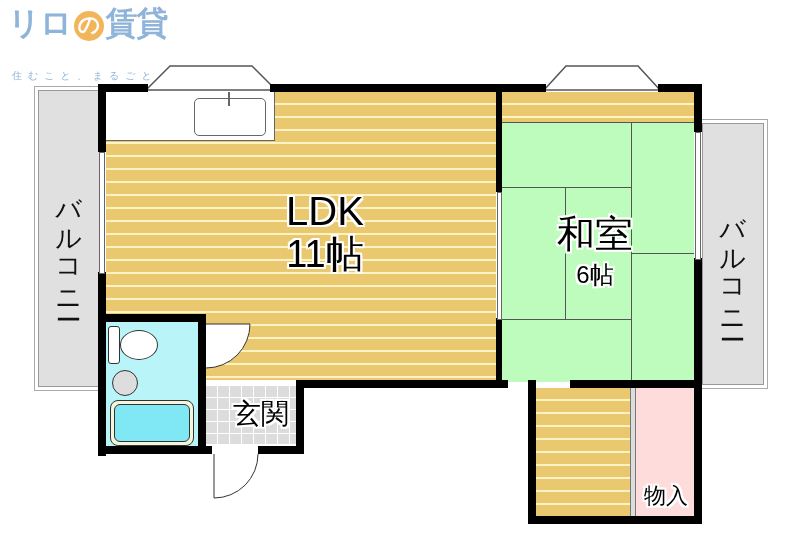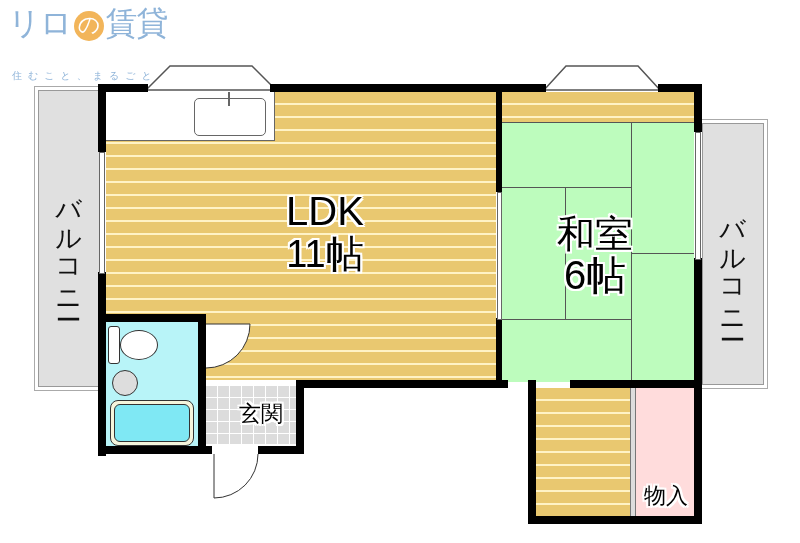--- a/index.html
+++ b/index.html
@@ -1,18 +1,18 @@
 <!DOCTYPE html>
 <html><head>
   <meta charset="utf-8">
   <style>
     html,body{margin:0;padding:0;background:#fff;}
     body{width:800px;height:543px;position:relative;overflow:hidden;font-family:"DejaVu Sans","Liberation Sans",sans-serif;}
     .abs{position:absolute;}
-    .logo-main{left:8px;top:6px;font-size:32px;font-weight:normal;color:#8fb4d9;letter-spacing:-1px;white-space:nowrap;line-height:34px;}
+    .logo-main{left:8px;top:6px;font-size:32px;font-weight:bold;color:#8fb4d9;letter-spacing:-1px;white-space:nowrap;line-height:34px;}
     .logo-main .o{display:inline-block;width:30px;height:30px;border-radius:50%;background:#f2b55a;color:#fff;text-align:center;line-height:28px;font-size:22px;vertical-align:2px;margin:0 2px;}
     .logo-sub{left:12px;top:44px;font-size:10px;color:#8fb4d9;letter-spacing:6px;white-space:nowrap;margin-top:25px;}
     .wall{background:#000;position:absolute;}
     .floor{position:absolute;background-color:#e9c870;background-image:repeating-linear-gradient(to bottom,#e9c870 0px,#e9c870 11px,#fff3c6 11px,#fff3c6 13px);}
     .tatami{position:absolute;background:#bdfcbd;}
     .tline{position:absolute;background:#555;}
     .balcony{position:absolute;background:#e0e0e0;border:1px solid #999;box-shadow:0 0 0 3px #fff,0 0 0 4px #aaa;}
     .vtext{position:absolute;writing-mode:vertical-rl;font-size:26px;color:#111;letter-spacing:2px;}
     .label{position:absolute;text-align:center;color:#000;font-family:"Liberation Sans","DejaVu Sans",sans-serif;text-shadow:-2px -2px 0 #fff,2px -2px 0 #fff,-2px 2px 0 #fff,2px 2px 0 #fff,0 2px 0 #fff,0 -2px 0 #fff,2px 0 0 #fff,-2px 0 0 #fff;}
     .win{position:absolute;background:#fff;border:1px solid #666;}
@@ -50,36 +50,36 @@
 <div class="floor" style="left:502px;top:92px;width:192px;height:30px;"></div>
 <div class="tatami" style="left:502px;top:122px;width:192px;height:260px;"></div>
 <div class="tline" style="left:502px;top:122px;width:192px;height:1px;"></div>
 <div class="tline" style="left:631px;top:122px;width:1px;height:260px;"></div>
 <div class="tline" style="left:502px;top:187px;width:129px;height:1px;"></div>
 <div class="tline" style="left:565px;top:187px;width:1px;height:132px;"></div>
 <div class="tline" style="left:502px;top:319px;width:129px;height:1px;"></div>
 <div class="tline" style="left:631px;top:253px;width:63px;height:1px;"></div>
 
 <div class="label" style="left:530px;top:214px;width:130px;font-size:38px;line-height:40px;">和室</div>
-<div class="label" style="left:530px;top:256px;width:130px;font-size:40px;line-height:38px;">6帖</div>
+<div class="label" style="left:530px;top:256px;width:130px;font-size:24px;line-height:38px;">6帖</div>
 
 <div class="floor" style="left:536px;top:388px;width:94px;height:128px;"></div>
 <div class="abs" style="left:634px;top:388px;width:60px;height:128px;background:#ffdcdc;"></div>
 <div class="abs" style="left:630px;top:388px;width:4px;height:128px;background:#ddd;border-left:1px solid #777;border-right:1px solid #777;"></div>
 <div class="label" style="left:636px;top:438px;width:60px;font-size:22px;line-height:24px;margin-top:46px;">物入</div>
 
 <div class="abs" style="left:106px;top:322px;width:92px;height:124px;background:#b8f4f8;"></div>
 <div class="abs" style="left:108px;top:326px;width:10px;height:36px;border:1px solid #333;border-radius:3px;background:#fff;"></div>
 <div class="abs" style="left:120px;top:330px;width:36px;height:28px;border:1px solid #333;border-radius:50%;background:#fff;"></div>
 <div class="abs" style="left:112px;top:370px;width:24px;height:24px;border:1px solid #333;border-radius:50%;background:#ddd;"></div>
 <div class="abs" style="left:110px;top:400px;width:82px;height:44px;border:1px solid #333;border-radius:8px;background:#f5f5dc;"></div>
 <div class="abs" style="left:114px;top:404px;width:74px;height:36px;border-radius:6px;background:#7fe8f4;border:1px solid #333;"></div>
 
 <div class="abs" style="left:206px;top:386px;width:90px;height:58px;background-color:#dcdcdc;background-image:repeating-linear-gradient(to right,transparent 0,transparent 11px,#fff 11px,#fff 12px),repeating-linear-gradient(to bottom,transparent 0,transparent 11px,#fff 11px,#fff 12px);"></div>
-<div class="label" style="left:206px;top:402px;width:110px;font-size:22px;line-height:24px;">玄関</div>
+<div class="label" style="left:206px;top:402px;width:110px;font-size:28px;line-height:24px;">玄関</div>
 
 <svg class="abs" style="left:204px;top:322px;" width="50" height="60">
   <path d="M2,2 L46,2 A44,44 0 0 1 2,46" fill="#fff" stroke="#333" stroke-width="1"></path>
 </svg>
 <svg class="abs" style="left:212px;top:452px;" width="50" height="50">
   <path d="M2,2 L2,46 A44,44 0 0 0 46,2" fill="#fff" stroke="#333" stroke-width="1"></path>
 </svg>
 
 <div class="wall" style="left:98px;top:84px;width:50px;height:8px;"></div>
 <div class="wall" style="left:270px;top:84px;width:276px;height:8px;"></div>

